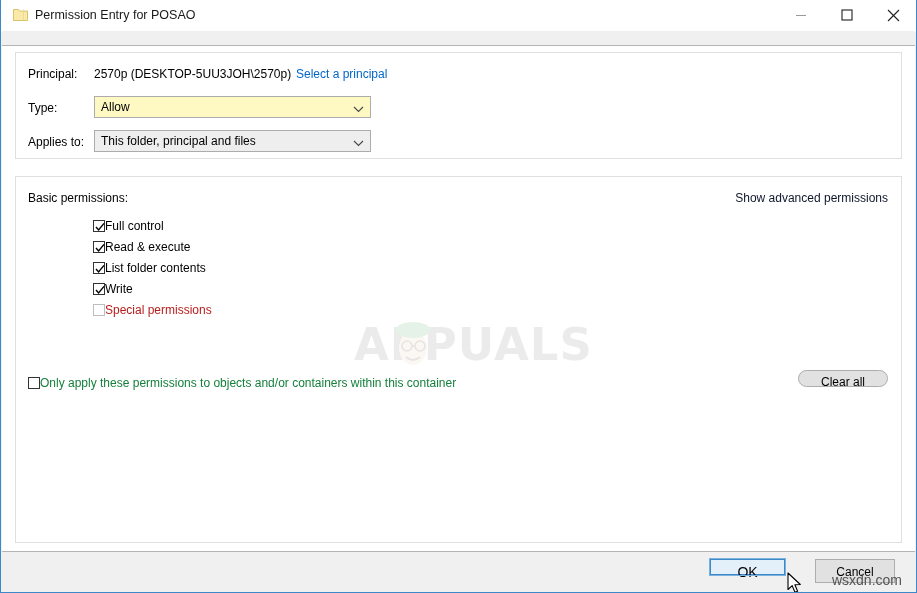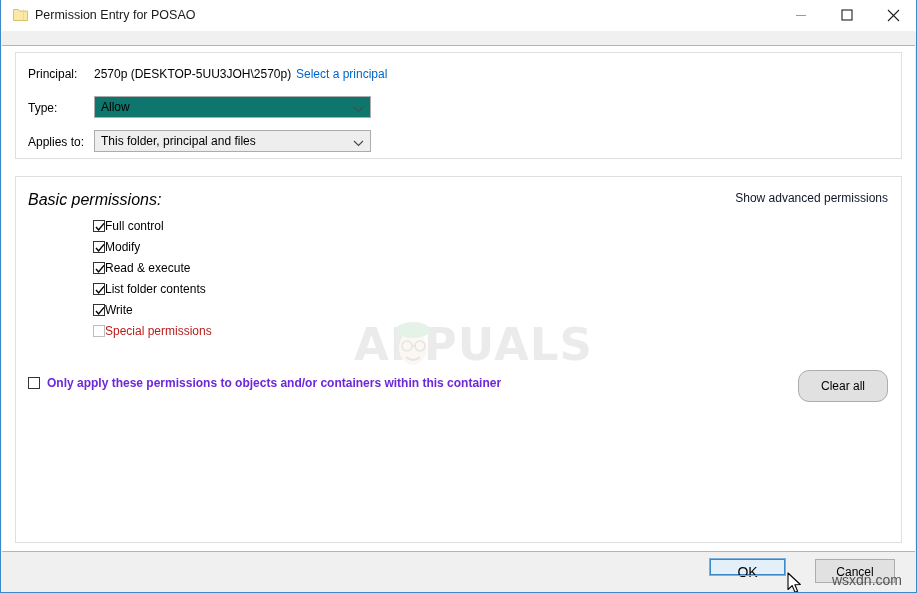--- a/index.html
+++ b/index.html
@@ -128,21 +128,21 @@
     cursor: pointer;
     white-space: nowrap;
   }
 
   
   .combo {
     position: absolute;
     box-sizing: border-box;
     height: 22px;
     border: 1px solid #acacac;
-    background: #0f766e;
+    background: #fef9c3;
     cursor: default;
   }
   .combo .combo-text {
     position: absolute;
     left: 6px;
     top: 3px;
     font-size: 12px;
     color: #000;
     white-space: nowrap;
   }
@@ -156,23 +156,22 @@
   #lbl-type { left: 12px; top: 48px; }
   #cmb-type { left: 78px; top: 43px; width: 277px; }
   #lbl-applies { left: 12px; top: 82px; }
   #cmb-applies { left: 78px; top: 77px; width: 277px; background: #eeeeee; }
 
   
   #lbl-basic-perms {
     position: absolute;
     left: 12px;
     top: 14px;
-    font-size: 16px;
+    font-size: 12px;
     color: #000;
-    font-style: italic;
   }
   #lnk-advanced {
     position: absolute;
     right: 13px;
     top: 14px;
     font-size: 12px;
     color: #0f172a;
     cursor: pointer;
     white-space: nowrap;
   }
@@ -209,45 +208,43 @@
 
   
   #only-apply-row {
     position: absolute;
     left: 12px;
     top: 199px;
     display: flex;
     align-items: center;
   }
   #only-apply-label {
-    margin-left: 7px;
-    font-size: 12px;
-    color: #6d28d9;
-    white-space: nowrap;
-    font-weight: bold;
+    font-size: 12px;
+    color: #15803d;
+    white-space: nowrap;
   }
 
   
   .btn {
     position: absolute;
     box-sizing: border-box;
     border: 1px solid #adadad;
     background: #e1e1e1;
     font-family: "Liberation Sans", sans-serif;
     font-size: 12px;
     color: #000;
     text-align: center;
     cursor: default;
     padding: 0;
   }
   #btn-clear-all {
     right: 13px;
     top: 193px;
     width: 90px;
-    height: 32px;
+    height: 17px;
     line-height: 22px;
     border-radius: 11px;
   }
 
   
   #footer {
     position: absolute;
     left: 1px;
     right: 1px;
     bottom: 0;
@@ -398,28 +395,20 @@
       <span id="lnk-advanced">Show advanced permissions</span>
 
       <div id="perm-list">
           <div class="perm-row">
             <span class="cb">
               <svg width="12" height="12" viewBox="0 0 12 12">
                 <polyline points="2,6 4.6,9 10,2.4" fill="none" stroke="#000000" stroke-width="1.4"></polyline>
               </svg>
             </span>
             <span class="perm-label">Full control</span>
-          </div>
-          <div class="perm-row">
-            <span class="cb">
-              <svg width="12" height="12" viewBox="0 0 12 12">
-                <polyline points="2,6 4.6,9 10,2.4" fill="none" stroke="#000000" stroke-width="1.4"></polyline>
-              </svg>
-            </span>
-            <span class="perm-label">Modify</span>
           </div>
           <div class="perm-row">
             <span class="cb">
               <svg width="12" height="12" viewBox="0 0 12 12">
                 <polyline points="2,6 4.6,9 10,2.4" fill="none" stroke="#000000" stroke-width="1.4"></polyline>
               </svg>
             </span>
             <span class="perm-label">Read &amp; execute</span>
           </div>
           <div class="perm-row">

